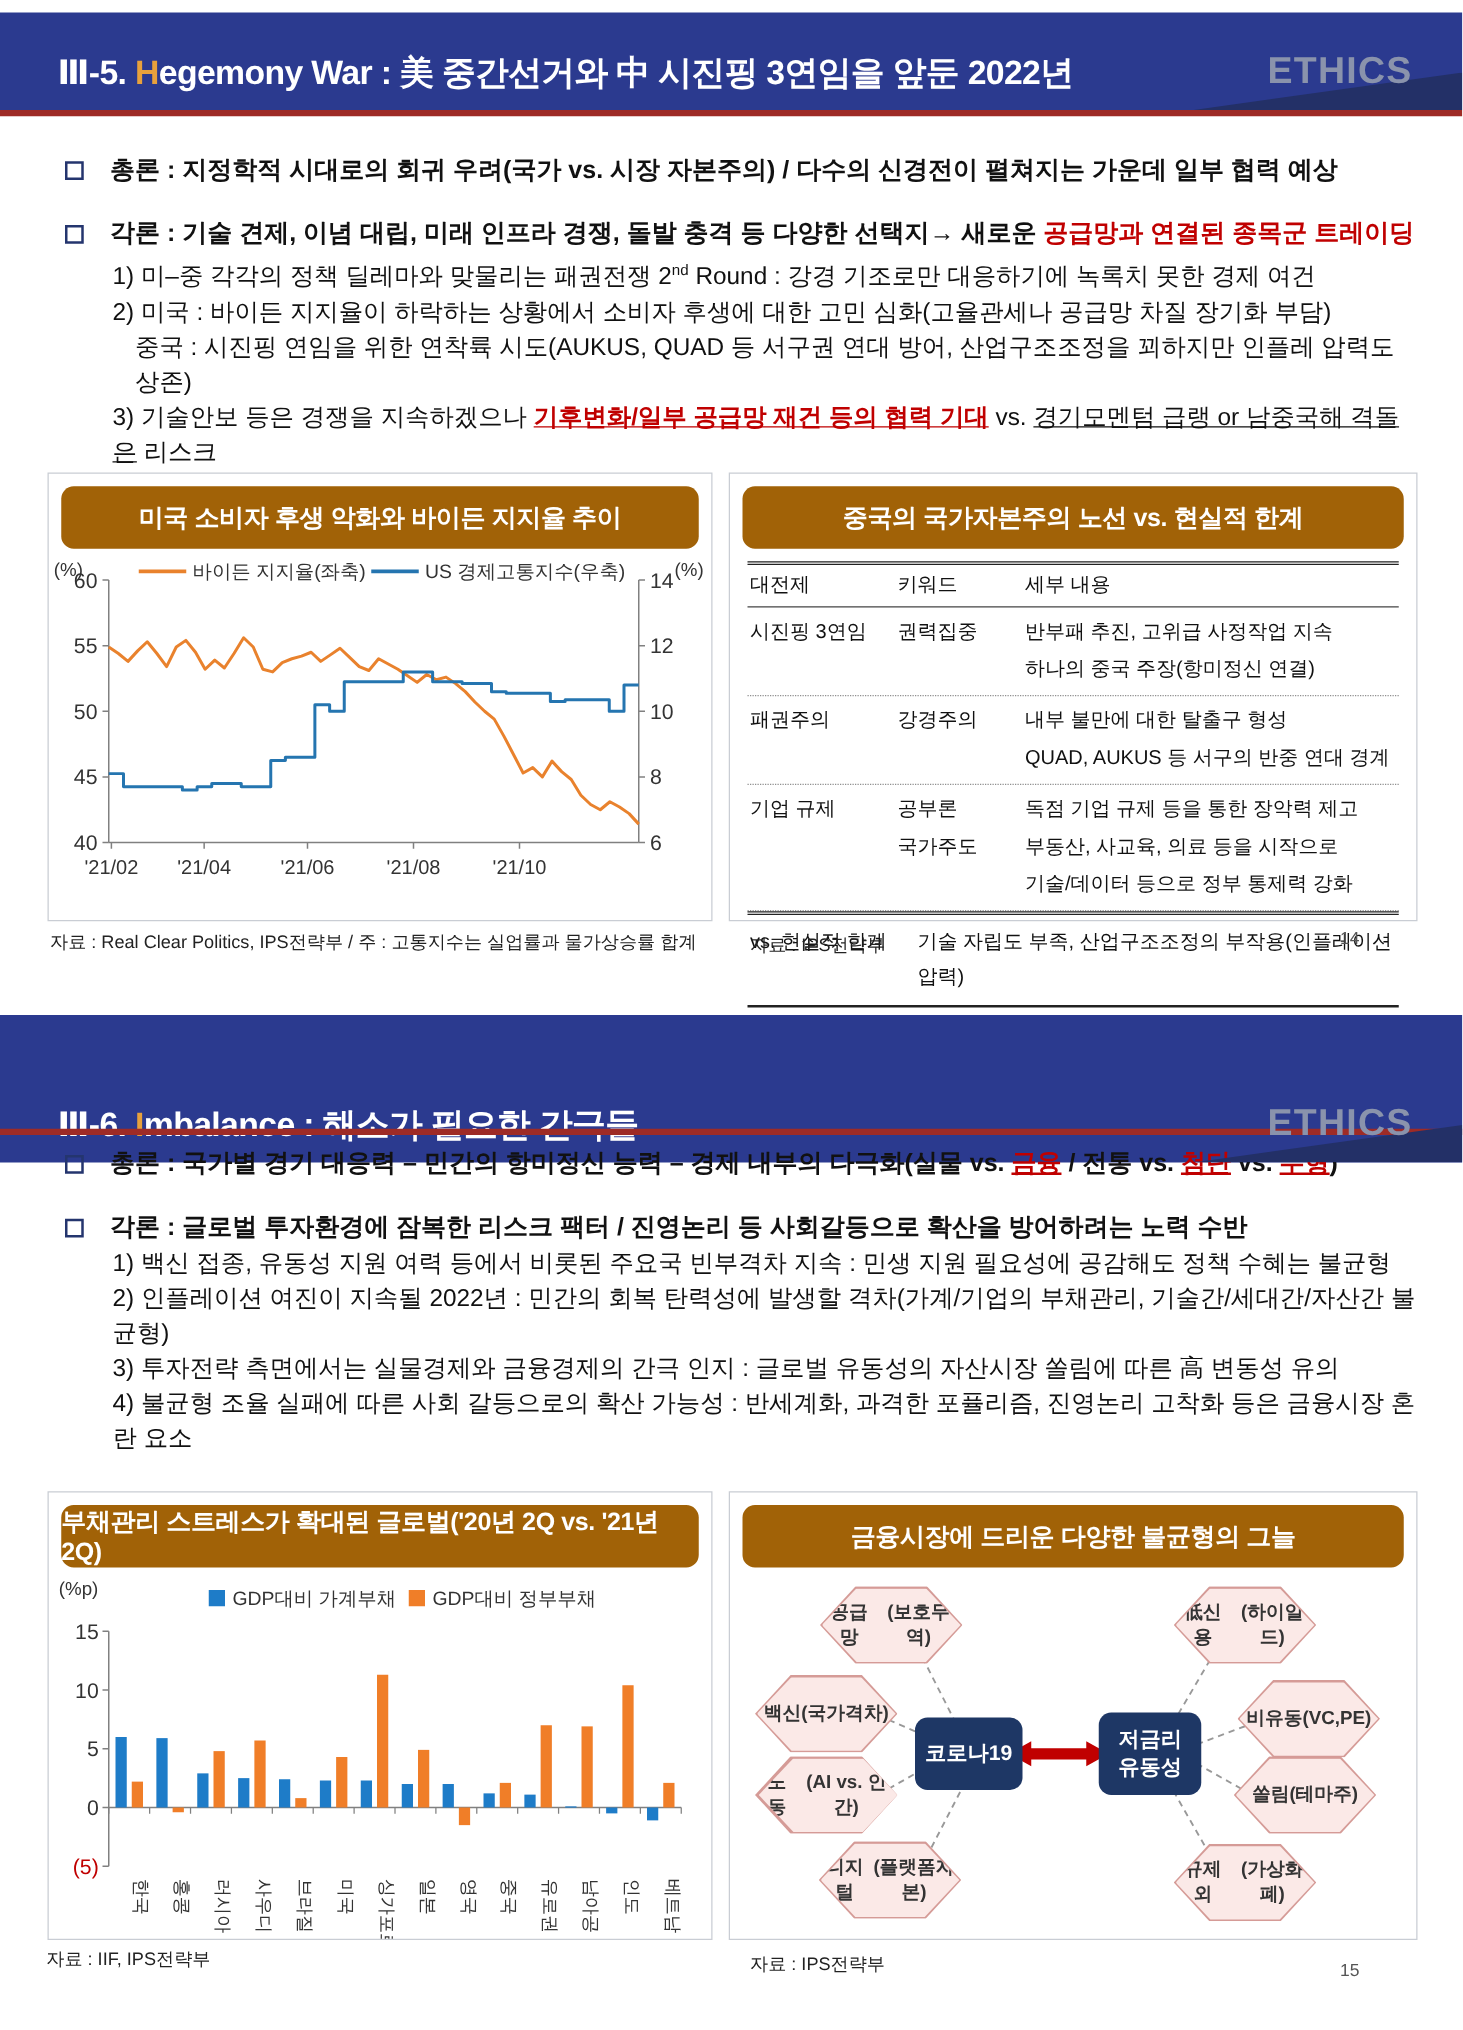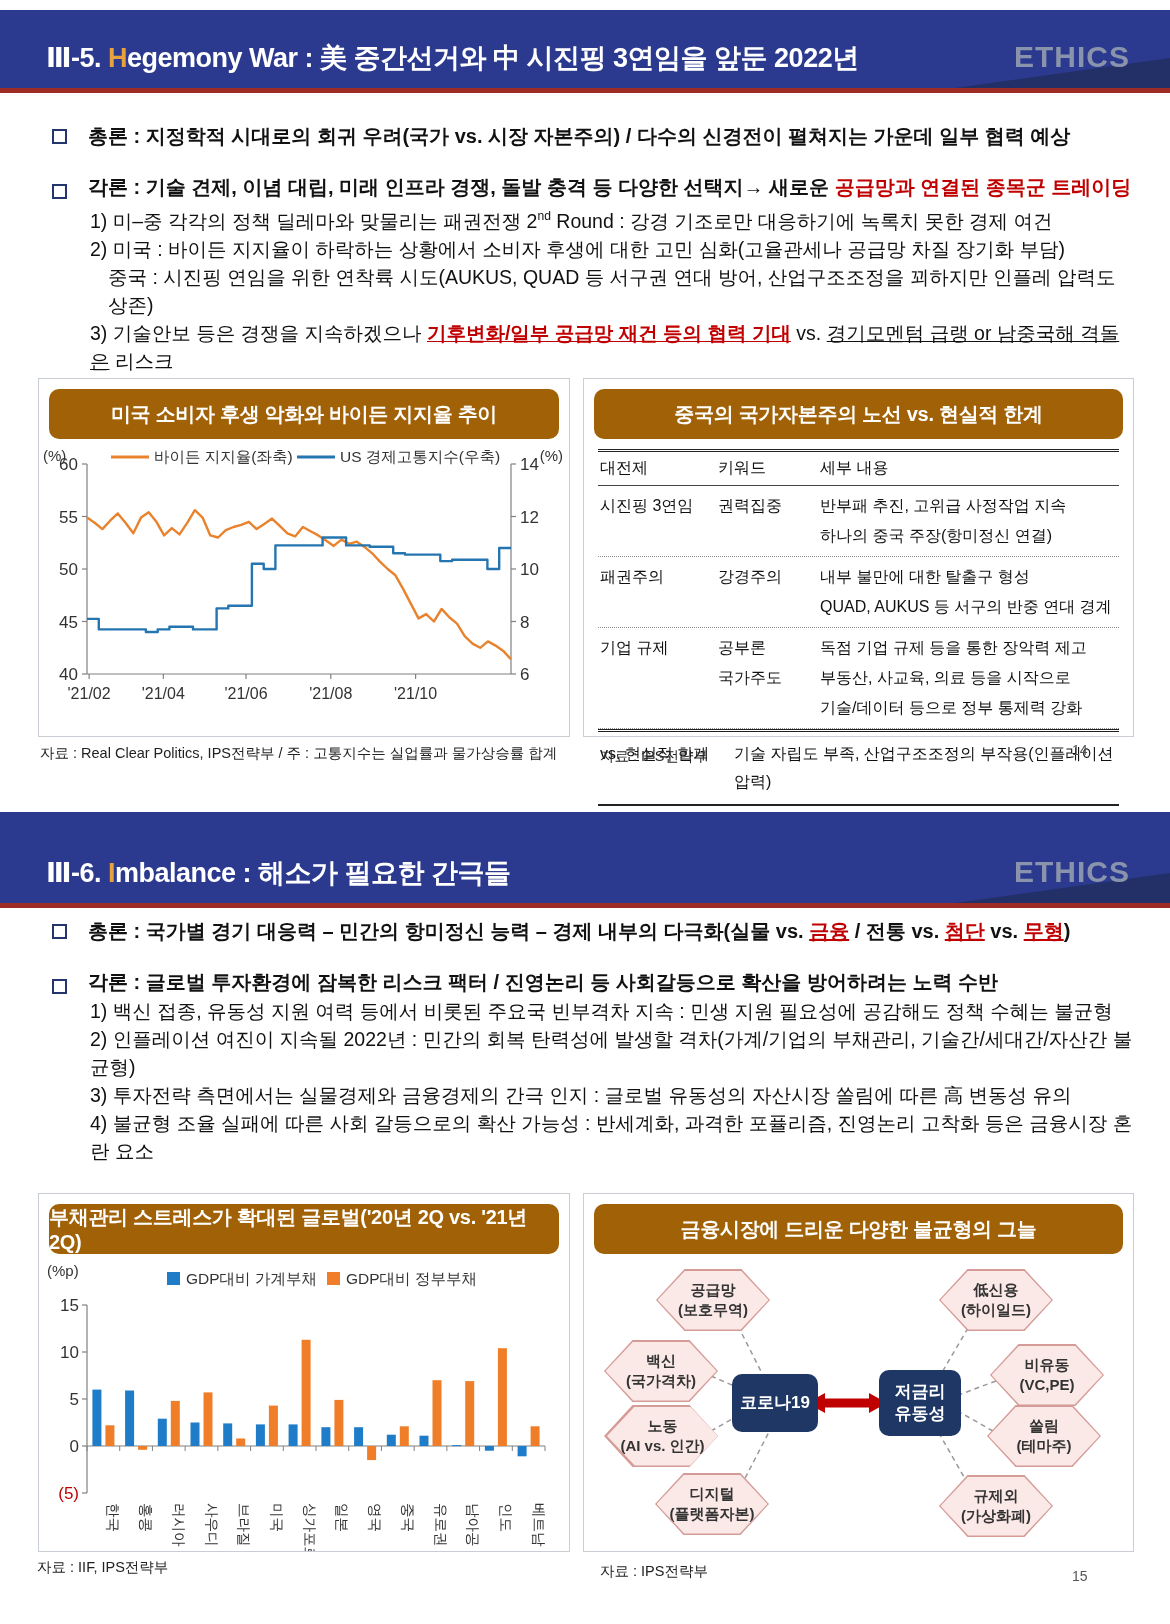--- a/index.html
+++ b/index.html
@@ -11,21 +11,21 @@
   .head-title{position:absolute;left:46px;bottom:12px;font-size:27px;font-weight:bold;color:#fff;letter-spacing:-0.5px;}
   .head-title .accent{color:#E8A13C;}
   .logo{position:absolute;right:40px;bottom:14px;font-size:30px;font-weight:bold;color:#8A93AC;letter-spacing:1px;z-index:2;}
   .logo-shadow{position:absolute;right:0;bottom:0;width:215px;height:30px;background:#233067;
                clip-path:polygon(0 100%,100% 0,100% 100%);z-index:1;}
   .head-rule{position:absolute;left:0;width:1170px;height:5px;background:#9E2B26;}
   
   .bullets{position:absolute;left:52px;width:1086px;font-size:19.5px;}
   .b-row{display:flex;align-items:flex-start;line-height:28px;margin:0;}
   .b-row.main{font-weight:bold;font-size:20px;line-height:30px;}
-  .b-row.mt{margin-top:21px;align-items:center;}
+  .b-row.mt{margin-top:21px;}
   .sq{flex:0 0 11px;height:11px;border:2.5px solid #24356E;margin:8px 21px 0 0;}
   .ind1{margin-left:38px;}
   .ind2{margin-left:56px;}
   .seg-n{}
   .seg-b{font-weight:bold;}
   .seg-rb{color:#C00000;font-weight:bold;}
   .seg-rbu{color:#C00000;font-weight:bold;text-decoration:underline;}
   .seg-u{text-decoration:underline;}
   .seg-sup{vertical-align:super;font-size:0.62em;}
   
@@ -38,21 +38,21 @@
   .cn-head{display:grid;grid-template-columns:118px 102px 1fr;padding:6px 2px;border-top:3px double #222;border-bottom:1px solid #444;}
   .cn-row{display:grid;grid-template-columns:118px 102px 1fr;padding:5px 2px;border-bottom:1px dotted #909090;}
   .cn-row:last-of-type{border-bottom:none;}
   .cn-table .ln{line-height:30px;}
   .cn-foot{display:grid;grid-template-columns:134px 1fr;padding:8px 2px;border-top:3px double #222;border-bottom:2px solid #222;line-height:28px;}
   
   .diagram{position:absolute;left:0;top:0;width:549px;height:357px;}
   .hex{position:absolute;width:114px;height:62px;clip-path:polygon(25% 0,75% 0,100% 50%,75% 100%,25% 100%,0 50%);
        background:#D59B97;display:flex;align-items:center;justify-content:center;}
   .hex-in{width:calc(100% - 3px);height:calc(100% - 3px);clip-path:polygon(25% 0,75% 0,100% 50%,75% 100%,25% 100%,0 50%);
-          background:#FBE9E7;display:flex;flex-direction:column;align-items:center;justify-content:center;
+          background:#FBE9E7;display:flex;align-items:center;justify-content:center;
           font-size:15px;font-weight:bold;color:#333;line-height:20px;text-align:center;}
   .cbox{position:absolute;background:#1E3765;border-radius:10px;color:#fff;font-weight:bold;font-size:17px;
         display:flex;flex-direction:column;align-items:center;justify-content:center;line-height:22px;text-align:center;}
   
   .src{position:absolute;font-size:14.5px;color:#222;}
   .pagenum{position:absolute;font-size:14px;color:#555;}
   svg text{font-family:"Liberation Sans","DejaVu Sans",sans-serif;}
 </style>
 </head>
 <body>
@@ -184,21 +184,21 @@
           <span>vs. 현실적 한계</span>
           <span>기술 자립도 부족, 산업구조조정의 부작용(인플레이션 압력)</span>
         </div>
       </div>
   </div>
 
   <div class="src" style="left:40px;top:744px;">자료 : Real Clear Politics, IPS전략부 / 주 : 고통지수는 실업률과 물가상승률 합계</div>
   <div class="src" style="left:600px;top:747px;">자료 : IPS전략부</div>
   <div class="pagenum" style="left:1072px;top:742px;">14</div>
 
-  <div class="slide-head" style="top:812px;height:91px;text-align:right;">
+  <div class="slide-head" style="top:812px;height:118px;text-align:right;">
     <div class="bar">
       <div class="head-title">
         <span>Ⅲ-6. </span><span class="accent">I</span><span>mbalance : 해소가 필요한 간극들</span>
       </div>
       <div class="logo-shadow"></div>
       <div class="logo">ETHICS</div>
     </div>
   </div>
   <div class="head-rule" style="top:903px;"></div>
 

